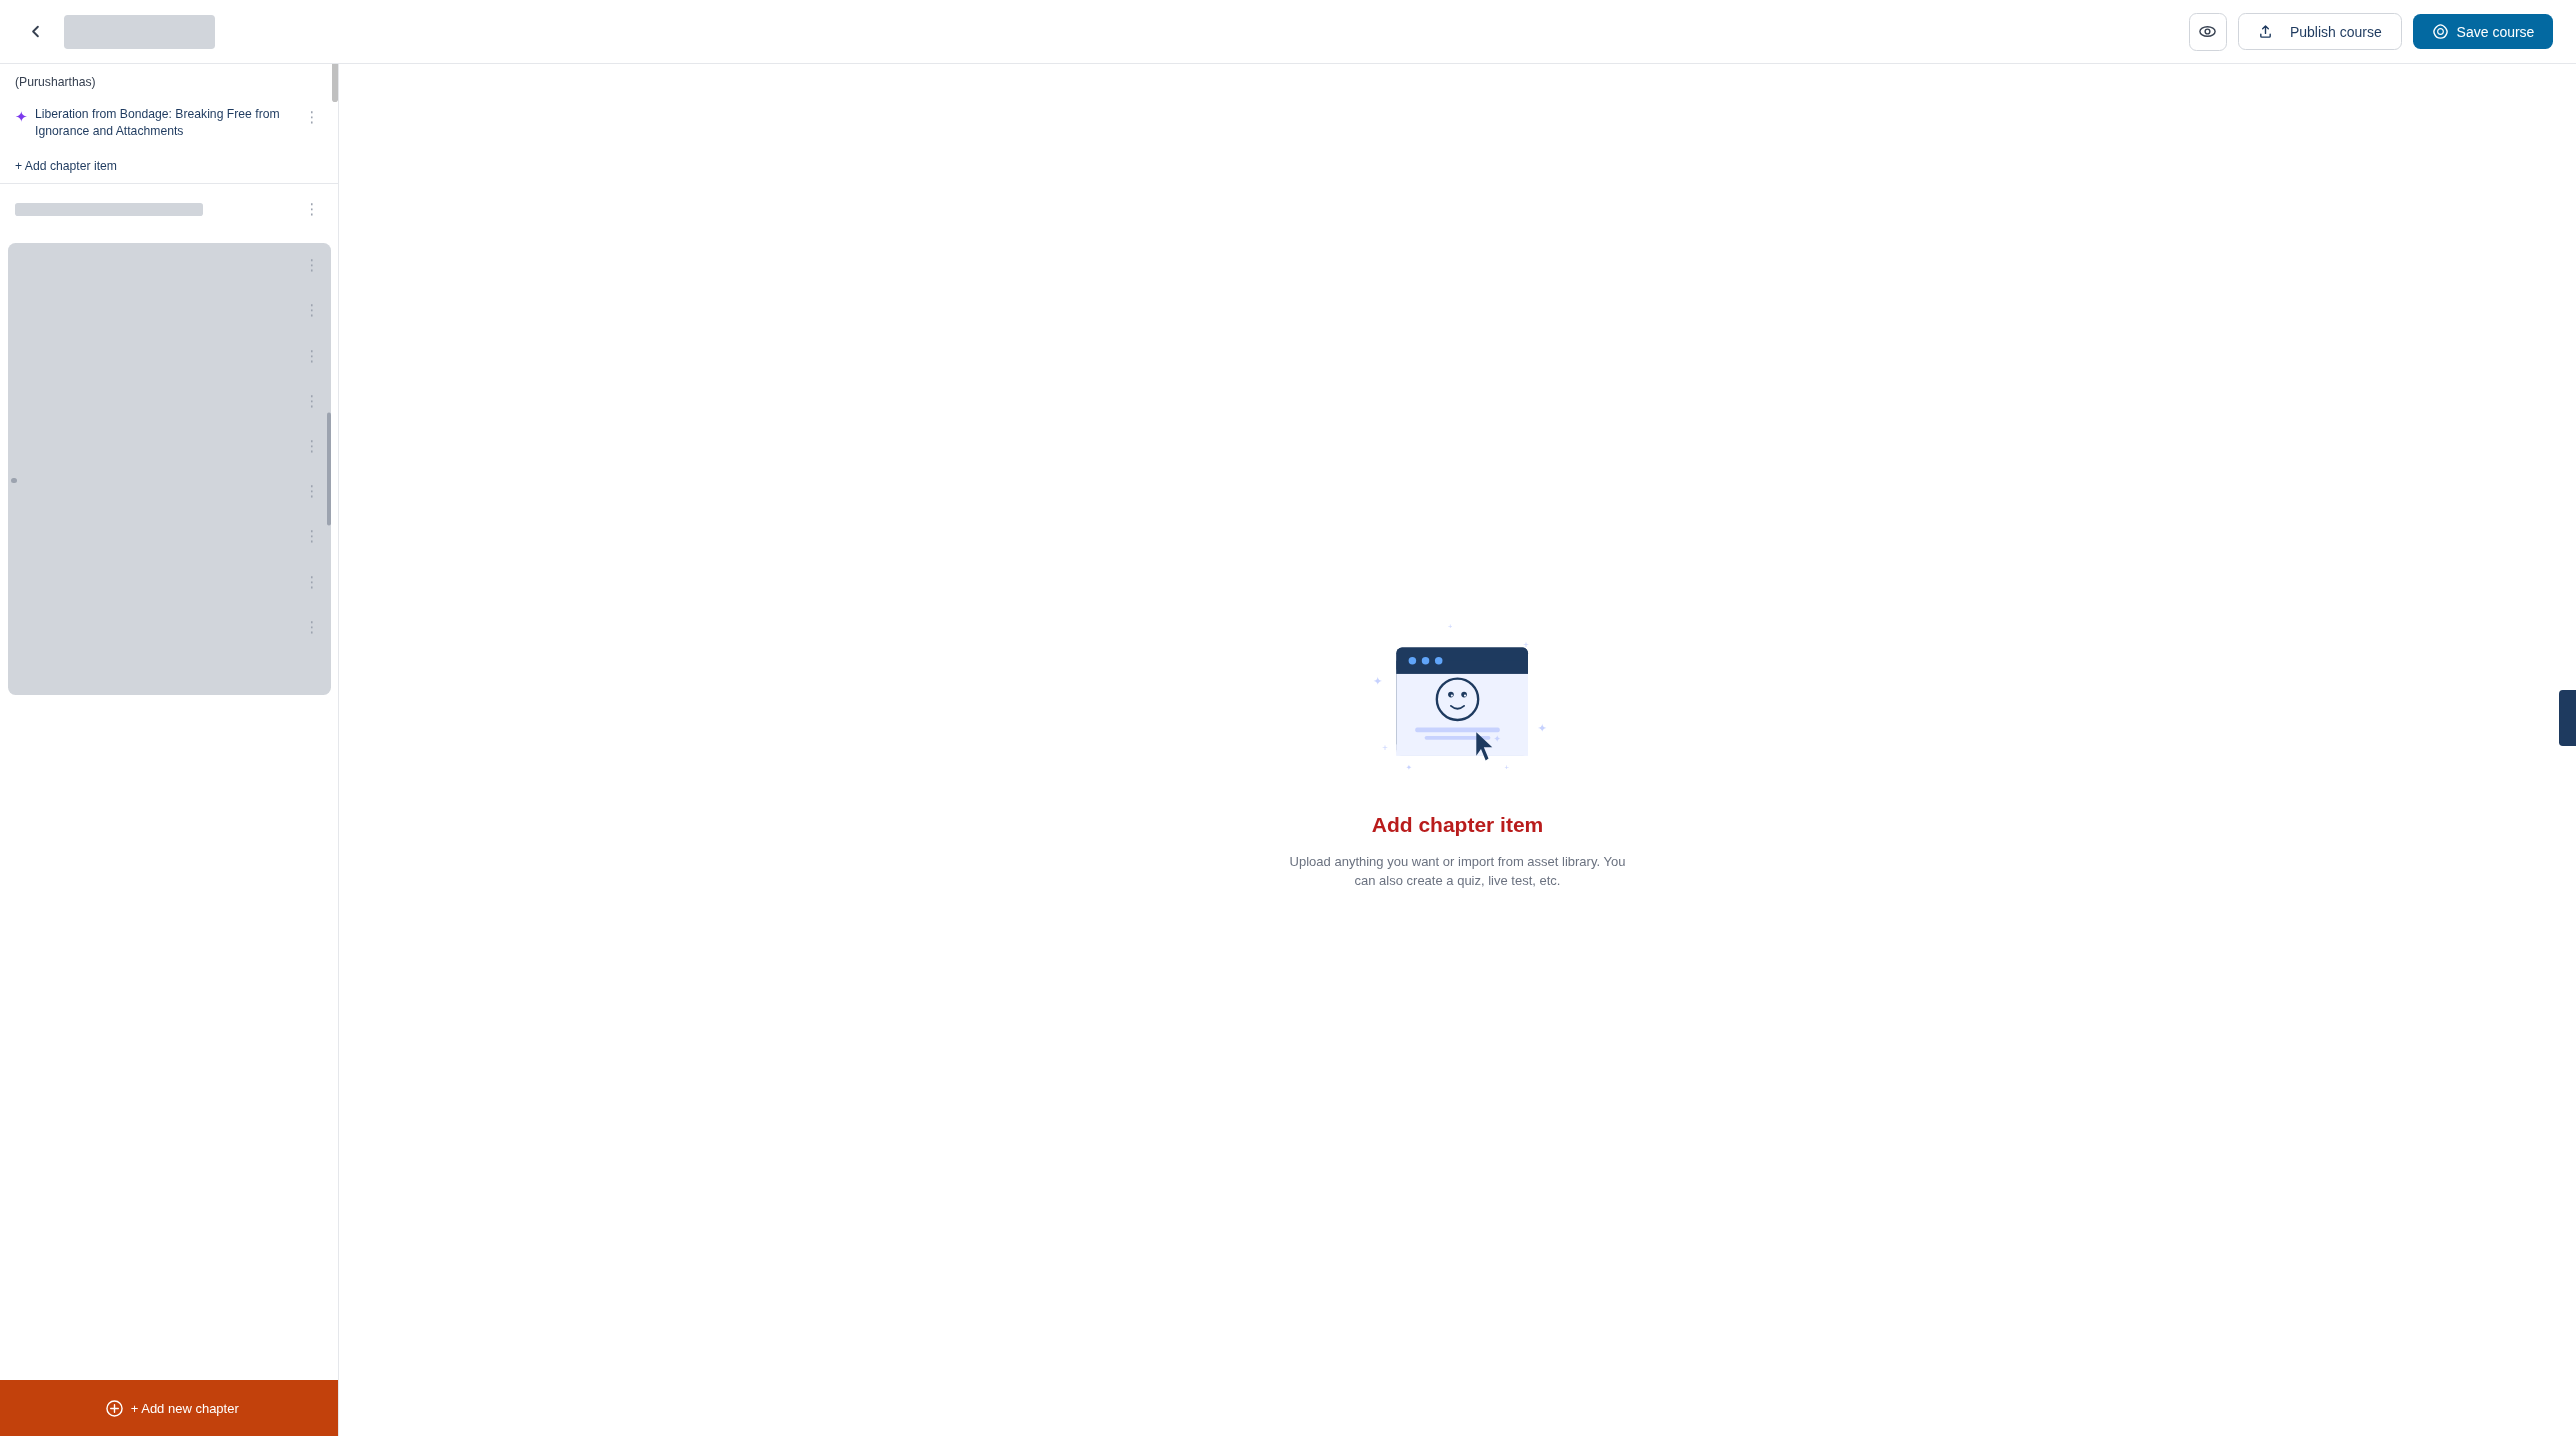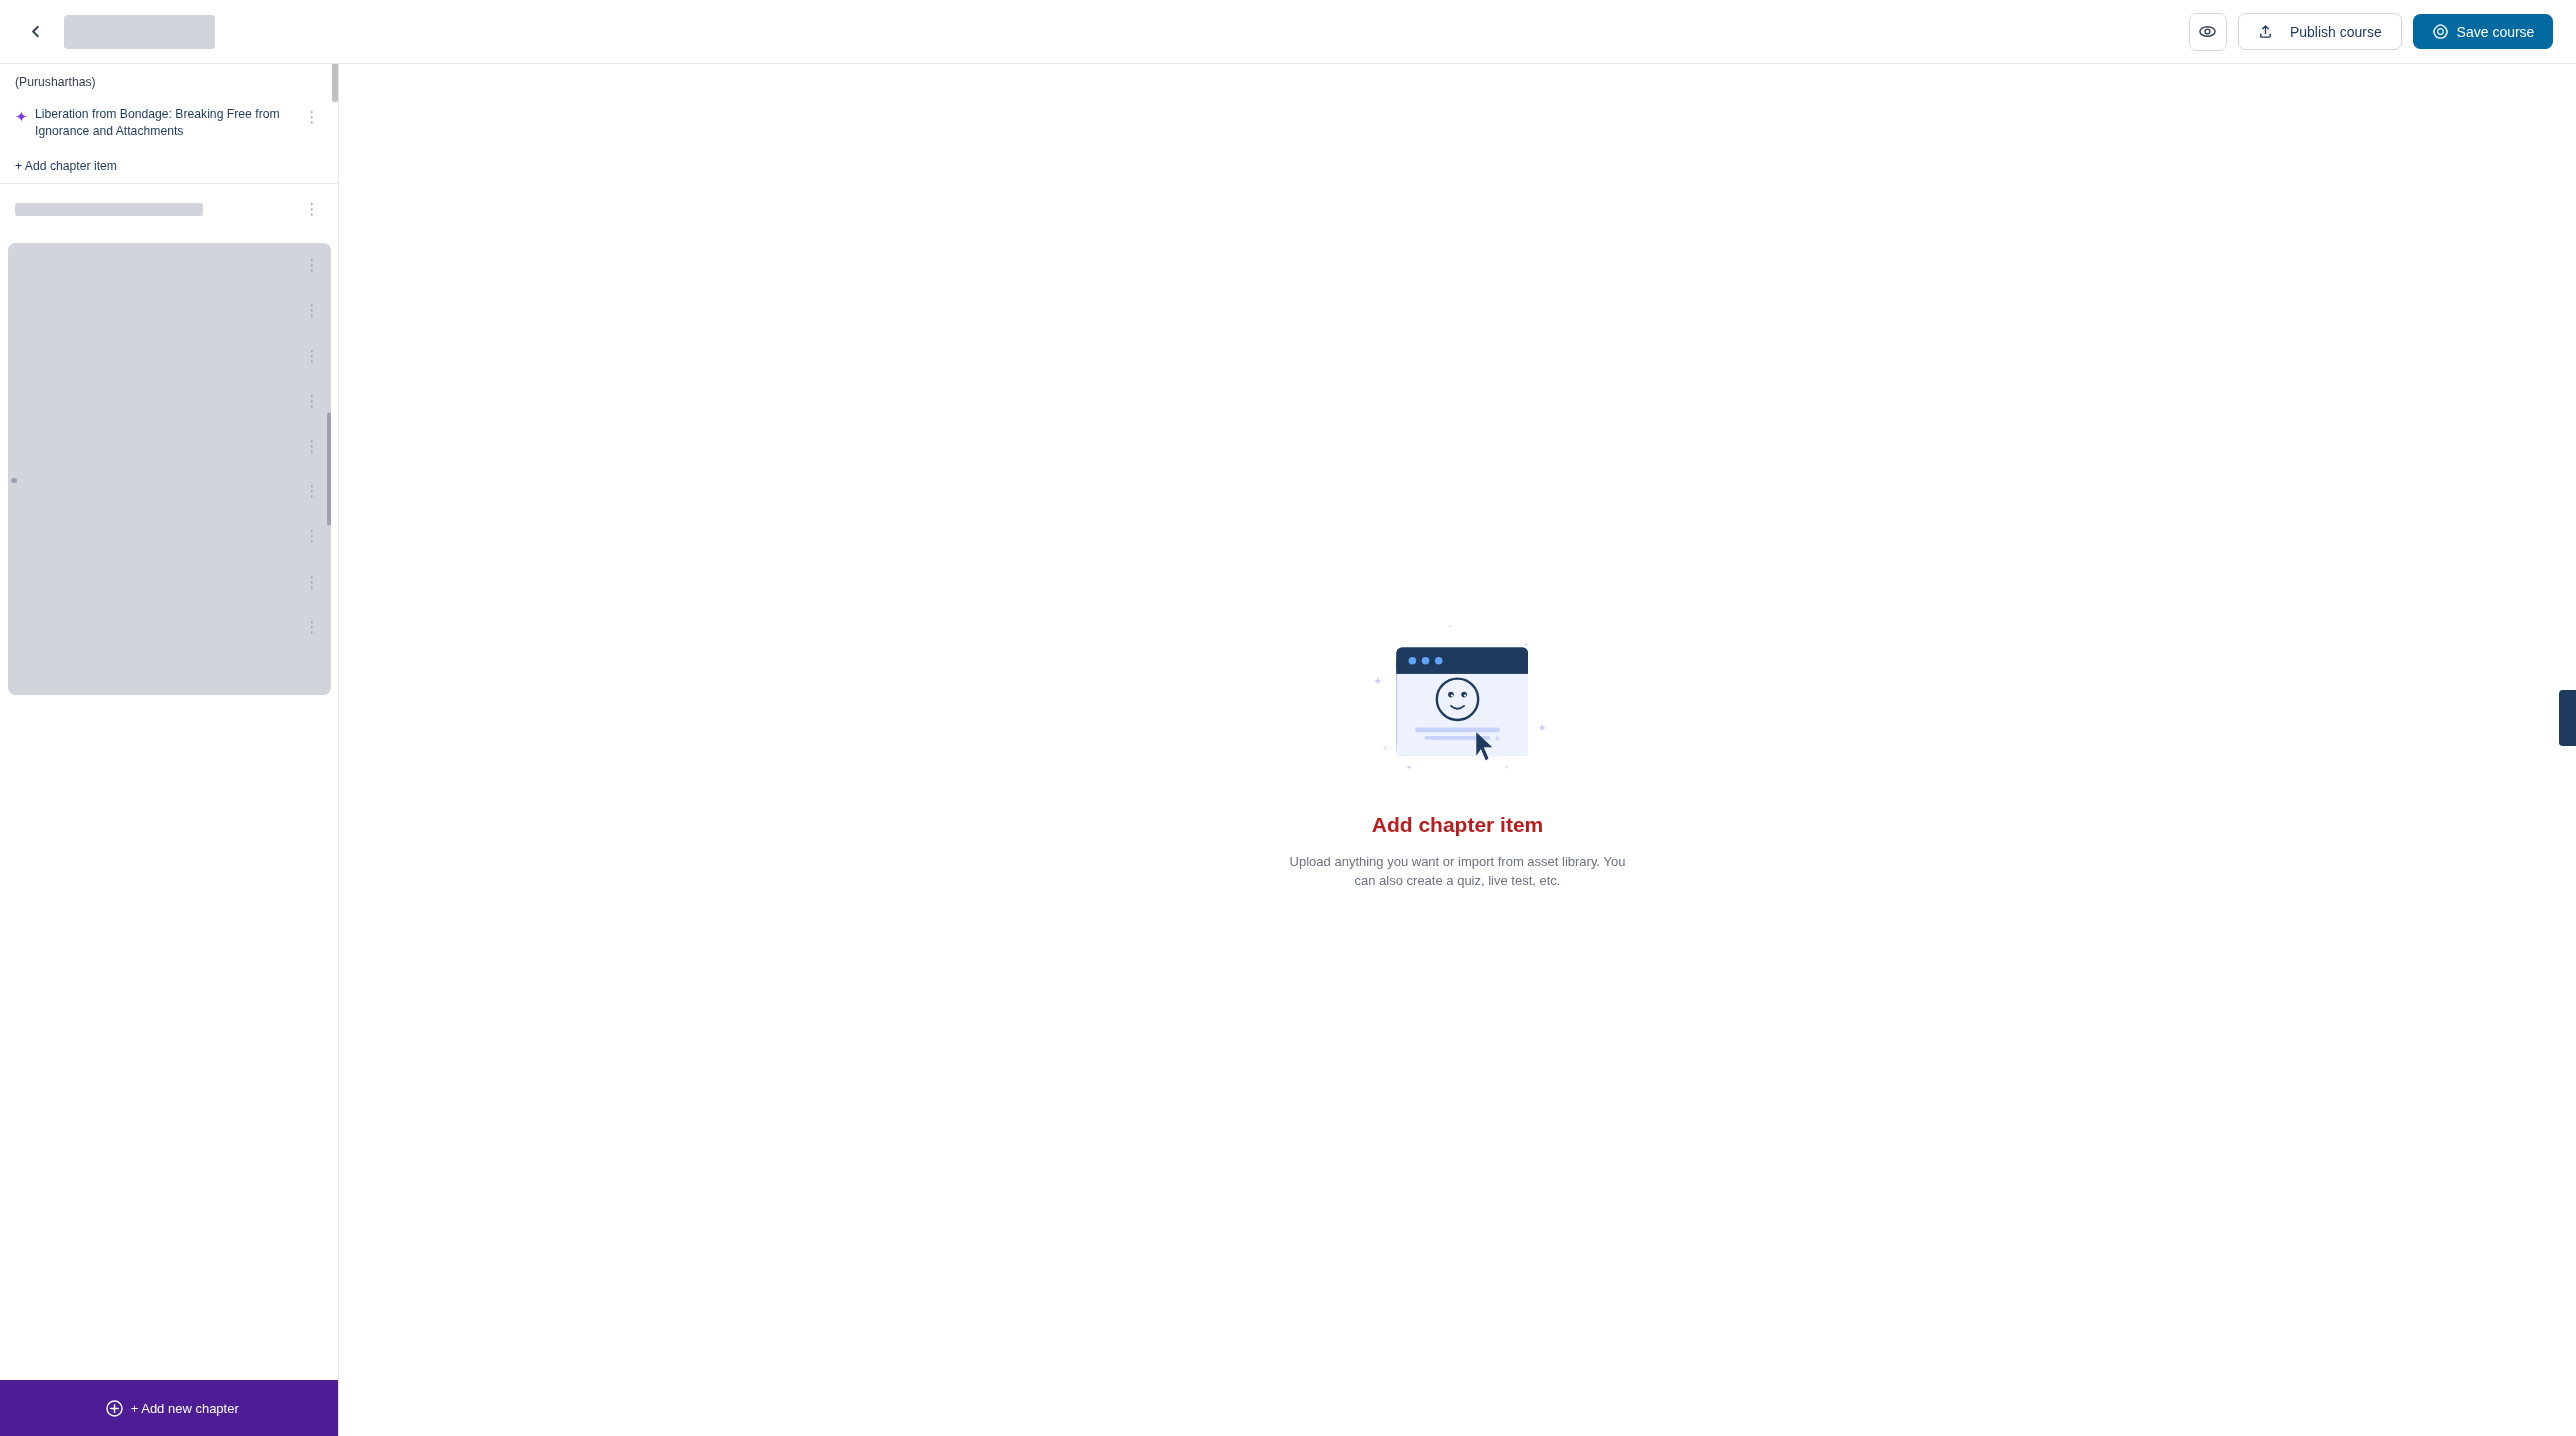--- a/index.html
+++ b/index.html
@@ -173,21 +173,21 @@
 
     
     .grey-block {
       background: #d1d5db;
       border-radius: 3.8px;
     }
 
     
     .sidebar-footer {
       height: 56px;
-      background: #4c1d95;
+      background: #c2410c;
       display: flex;
       align-items: center;
       justify-content: center;
       gap: 7.5px;
       cursor: pointer;
       flex-shrink: 0;
       padding-left: 7px;
     }
     .sidebar-footer-text {
       color: #fff;

